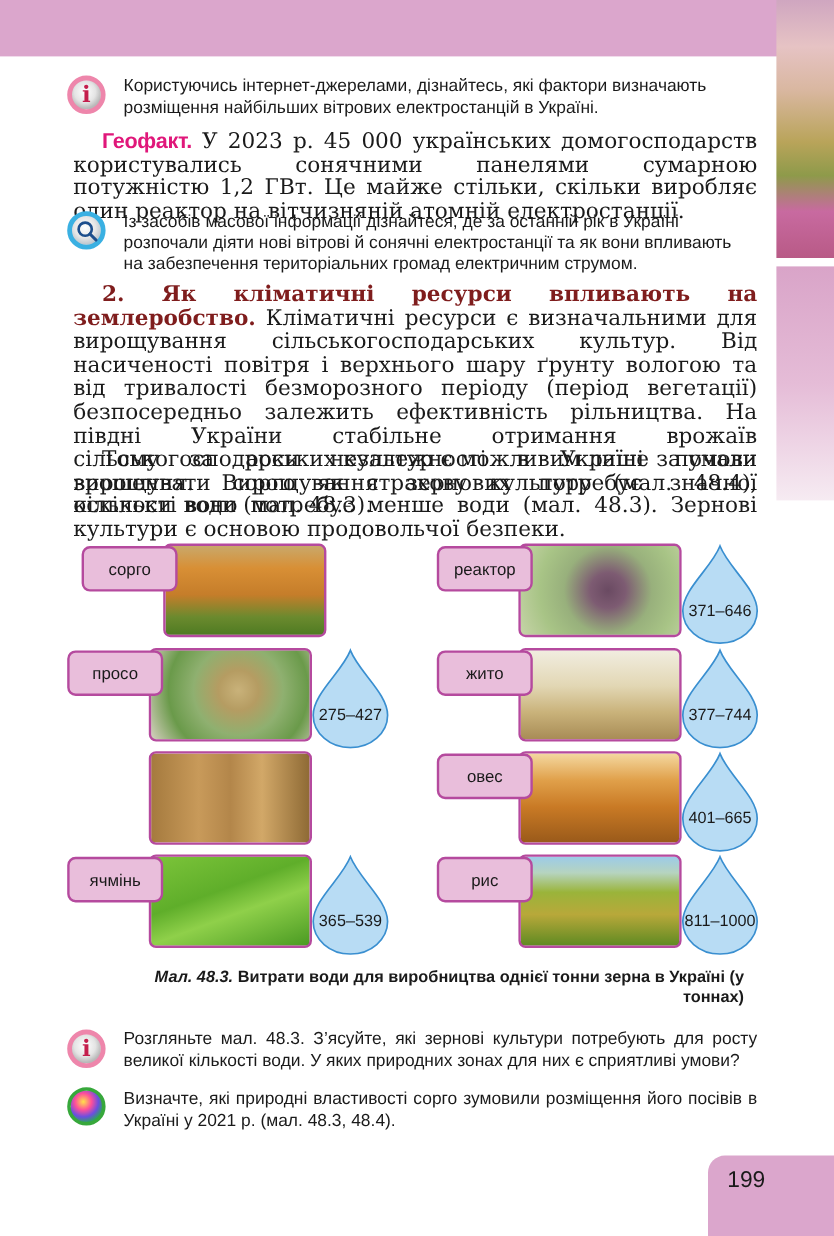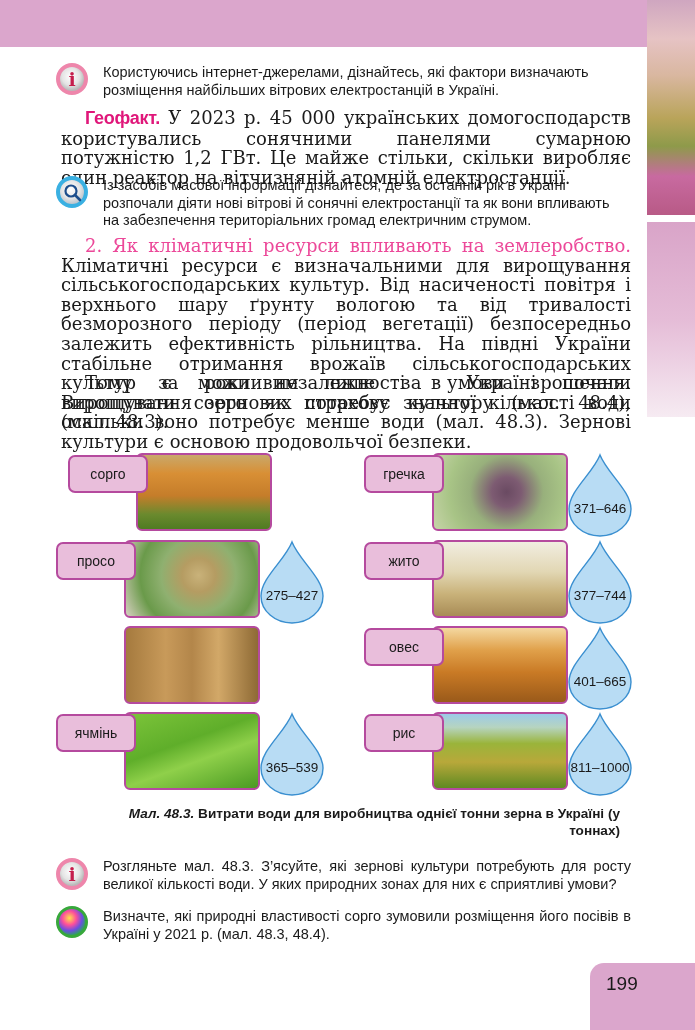--- a/index.html
+++ b/index.html
@@ -15,21 +15,21 @@
     .icon { position: absolute; width: 32px; height: 32px; border-radius: 50%; }
     .icon-info { background: radial-gradient(circle at 45% 40%, #ffffff 0%, #e4e4e4 45%, #b9b9b9 70%); border: 4px solid #ee86ab; }
     .icon-info span { position: absolute; left: 0; top: 0; width: 100%; text-align: center; font-family: "DejaVu Serif", serif; font-weight: bold; color: #c41e4c; font-size: 19px; line-height: 24px; }
     .icon-search { background: radial-gradient(circle at 45% 40%, #ffffff 0%, #e6e6e6 45%, #b9c3cc 75%); border: 4px solid #3ab0e2; }
     .icon-search svg { position: absolute; left: 3px; top: 3px; }
     .icon-puzzle { background: radial-gradient(circle at 40% 35%, #ffe14a 0%, #ff4f9a 30%, #6a4fe0 55%, #22b04a 80%, #137a2a 100%); border: 3px solid #37a83b; }
 
     .sans-block { position: absolute; font-family: "Liberation Sans", sans-serif; font-size: 14.5px; line-height: 17.5px; color: #1a1a1a; }
     .serif-block { position: absolute; font-family: "DejaVu Serif", serif; font-size: 18px; line-height: 19.6px; color: #1a1a1a; text-align: justify; }
     .geofact-label { font-family: "Liberation Sans", sans-serif; font-weight: bold; color: #e0177a; font-stretch: condensed; letter-spacing: -0.3px; }
-    .section-head { color: #ec4899; font-weight: normal; }
+    .section-head { color: #7f1d1d; font-weight: bold; }
     .indent { text-indent: 24px; }
 
     .crop { position: absolute; width: 305px; height: 82px; }
     .crop .photo { position: absolute; left: 68px; top: 0; width: 136px; height: 78px; border: 2px solid #b54a9e; border-radius: 6px; overflow: hidden; }
     .crop .label { position: absolute; left: 0; top: 2px; width: 80px; height: 38px; background: #e9bedb; border: 2px solid #b54a9e; border-radius: 7px; font-size: 14px; line-height: 34px; text-align: center; color: #1a1a1a; }
     .crop .drop { position: absolute; left: 203px; top: 0; width: 66px; height: 84px; }
     .crop .drop svg { position: absolute; left: 0; top: 0; }
     .crop .drop .val { position: absolute; left: 0; top: 48px; width: 66px; text-align: center; font-size: 13.5px; color: #1a1a1a; }
 
     .caption { position: absolute; left: 80px; top: 805px; width: 540px; text-align: right; font-size: 13.6px; line-height: 17px; font-weight: bold; }
@@ -86,21 +86,21 @@
   <div class="drop">
     <svg width="66" height="84" viewBox="0 0 66 84">
         <path d="M33 2 C40 20 64 38 64 56 A31 27 0 0 1 2 56 C2 38 26 20 33 2 Z" fill="#b8dcf4" stroke="#3a8fd0" stroke-width="1.4"></path>
       </svg>
     <div class="val">365–539</div>
   </div>
 </div>
 
 <div class="crop" style="left:364px;top:453px;">
   <div class="photo" style="background:radial-gradient(circle at 55% 50%,#6a4a62 0%,#7d5b72 18%,#98b07c 45%,#a8c486 70%,#c6d4a8 100%);"></div>
-  <div class="label">гречка</div>
+  <div class="label">реактор</div>
   <div class="drop">
     <svg width="66" height="84" viewBox="0 0 66 84">
         <path d="M33 2 C40 20 64 38 64 56 A31 27 0 0 1 2 56 C2 38 26 20 33 2 Z" fill="#b8dcf4" stroke="#3a8fd0" stroke-width="1.4"></path>
       </svg>
     <div class="val">371–646</div>
   </div>
 </div>
 <div class="crop" style="left:364px;top:540px;">
   <div class="photo" style="background:linear-gradient(180deg,#f1ede0 0%,#e2d7b4 40%,#c9b27a 70%,#a88c56 100%);"></div>
   <div class="label">жито</div>

